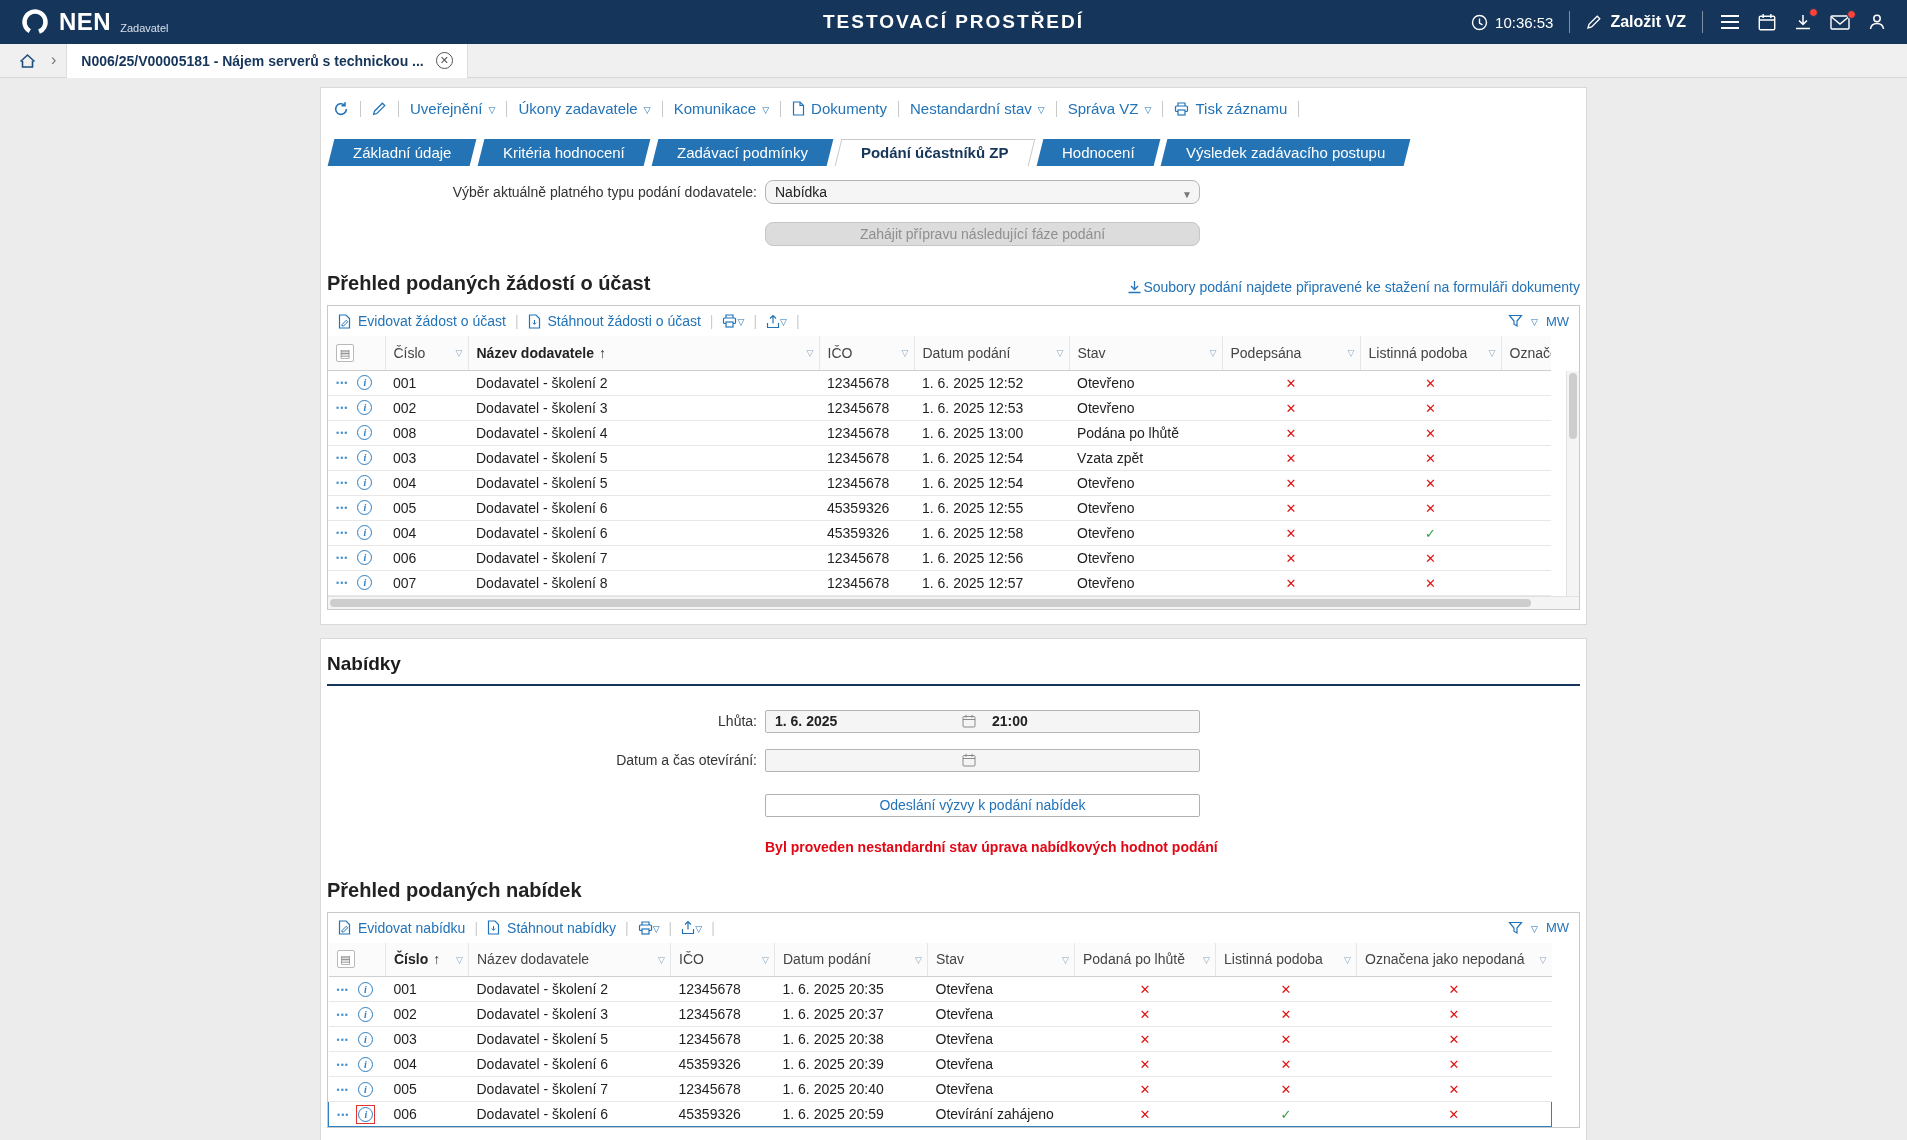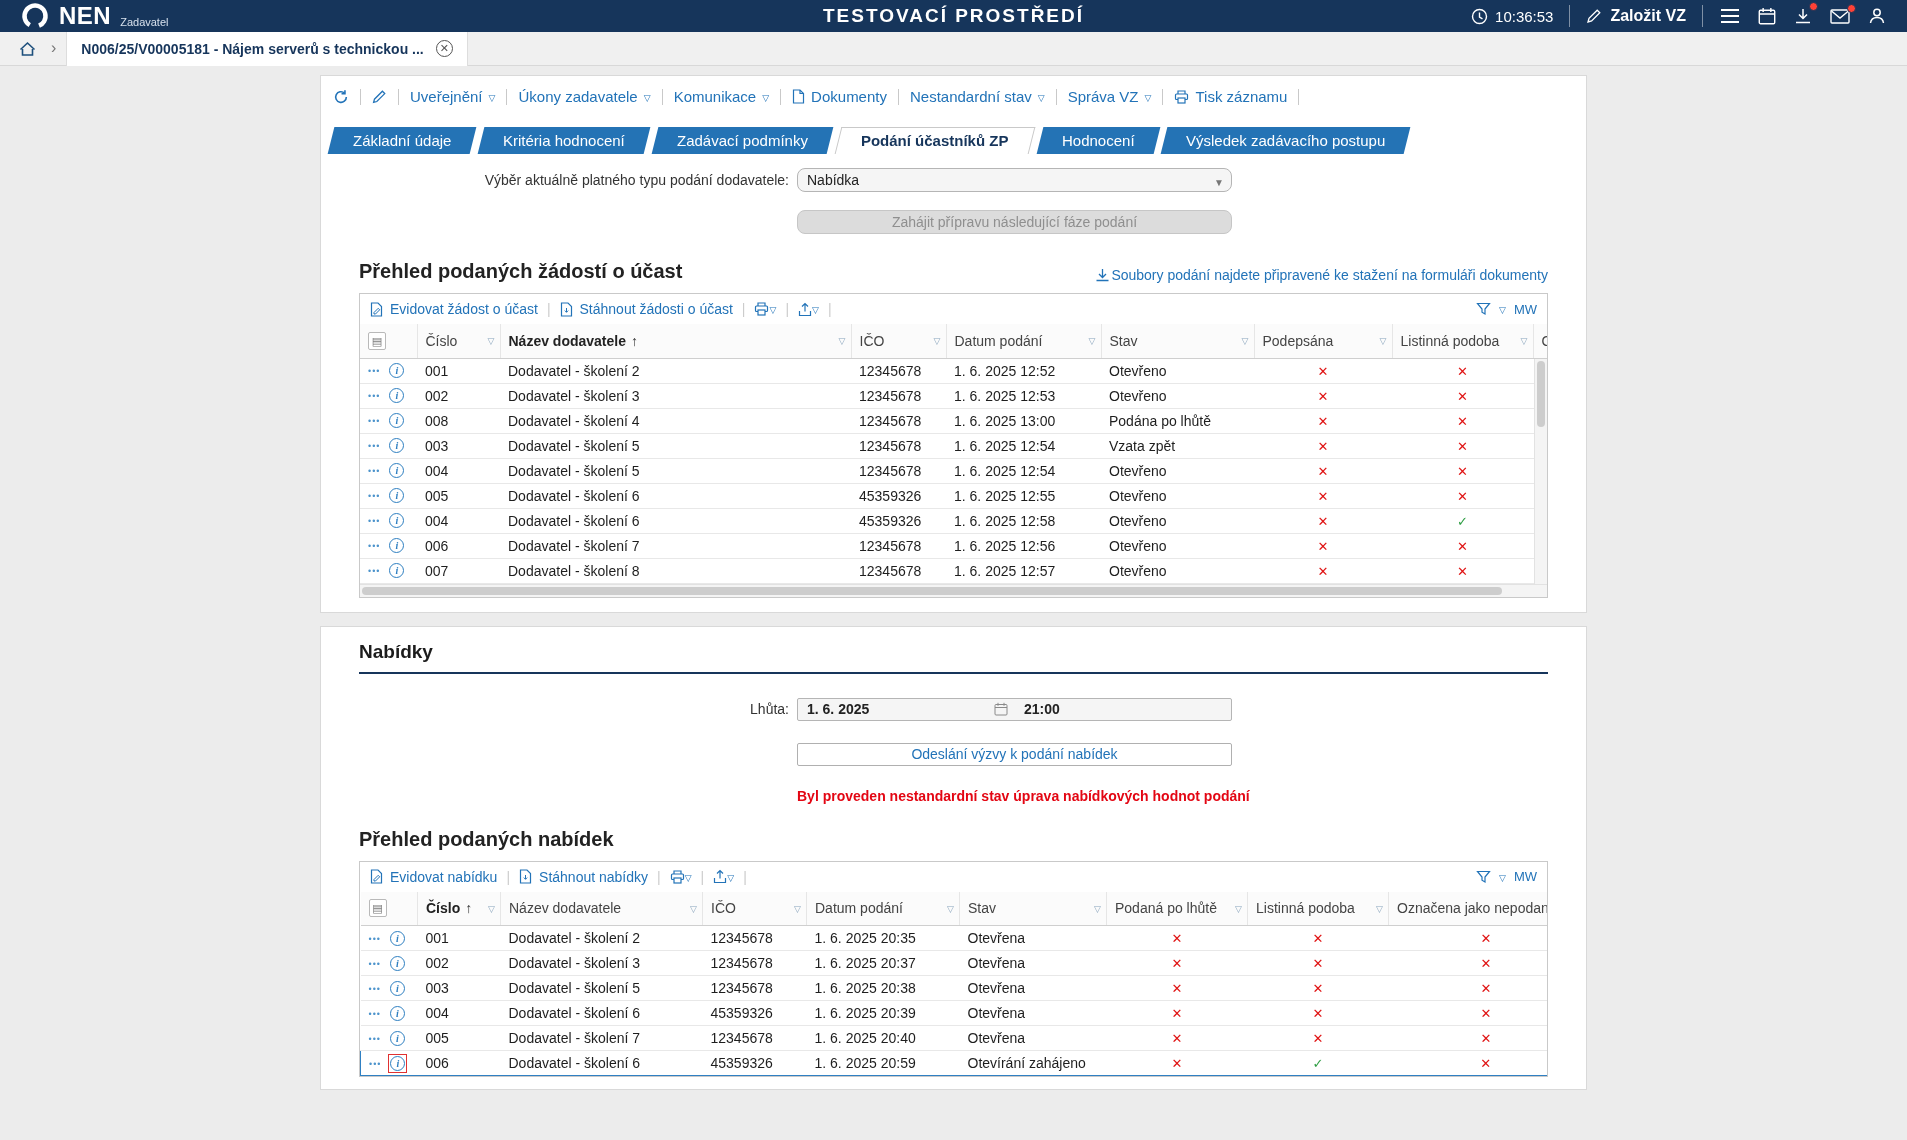--- a/index.html
+++ b/index.html
@@ -1,21 +1,21 @@
 <!DOCTYPE html>
 <html><head>
 <meta charset="utf-8">
 <style>
   *{box-sizing:border-box;margin:0;padding:0;}
   html,body{width:1907px;height:1140px;}
   body{background:#ececec;font-family:"Liberation Sans","DejaVu Sans",sans-serif;color:#222;overflow:hidden;}
   svg{display:block;}
 
   
-  .topbar{height:32px;background:#16355b;display:flex;align-items:center;padding:0 20px;position:relative;color:#fff;}
+  .topbar{height:44px;background:#16355b;display:flex;align-items:center;padding:0 20px;position:relative;color:#fff;}
   .tb-left{display:flex;align-items:center;gap:9px;z-index:2;}
   .logo-text{font-size:24px;font-weight:bold;letter-spacing:.5px;line-height:26px;}
   .logo-role{font-size:11px;color:#d6e0ec;align-self:flex-end;margin-bottom:3px;}
   .tb-title{position:absolute;left:0;right:0;text-align:center;font-size:19px;font-weight:bold;letter-spacing:2px;}
   .tb-right{margin-left:auto;display:flex;align-items:center;gap:16px;z-index:2;}
   .tb-sep{width:1px;height:22px;background:rgba(255,255,255,.45);}
   .clock-wrap{display:flex;align-items:center;gap:7px;font-size:15px;}
   .create-vz{display:flex;align-items:center;gap:8px;background:none;border:none;color:#fff;font-weight:bold;font-size:16px;font-family:inherit;cursor:pointer;}
   .tb-icon{position:relative;display:flex;cursor:pointer;padding:1px;}
   .badge{position:absolute;top:-4px;right:-5px;width:9px;height:9px;border-radius:50%;background:#ff4136;border:1px solid #16355b;}
@@ -24,21 +24,21 @@
   .breadcrumb{height:34px;background:#f0f0f0;border-bottom:1px solid #d8d8d8;display:flex;align-items:center;padding:0 14px;gap:10px;}
   .bc-home{display:flex;padding:0 5px;cursor:pointer;}
   .bc-chev{color:#777;font-size:16px;margin-top:-2px;}
   .bc-item{height:34px;display:flex;align-items:center;gap:12px;background:#fff;padding:0 14px;font-weight:bold;font-size:14px;color:#16355b;border-left:1px solid #ddd;border-right:1px solid #ddd;cursor:pointer;}
   .bc-close{width:17px;height:17px;border:1px solid #555;border-radius:50%;color:#555;font-size:11px;line-height:15px;text-align:center;font-weight:normal;flex:0 0 auto;}
 
   
   .content{width:1267px;margin:9px auto 0;}
   .panel{background:#fff;border:1px solid #d9d9d9;}
   .panel+.panel{margin-top:13px;}
-  .panel-pad{padding:0 38px;}
+  .panel-pad{padding:0 6px;}
 
   
   .actionbar{display:flex;align-items:center;padding:12px 12px 8px;font-size:15px;color:#2273b8;flex-wrap:nowrap;}
   .ab-sep{width:1px;height:16px;background:#c9c9c9;margin:0 11px;flex:0 0 auto;}
   .ab-link{display:flex;align-items:center;gap:6px;cursor:pointer;white-space:nowrap;}
   .caret{font-size:9px;color:#2273b8;margin-top:2px;}
 
   
   .tabs{display:flex;margin:14px 0 0 10px;height:27px;}
   .tab{background:#2473b5;color:#fff;font-size:15px;line-height:27px;padding:0 22px;margin-right:8px;transform:skewX(-14deg);cursor:pointer;white-space:nowrap;}
@@ -486,20 +486,35 @@
                 <svg width="14" height="14" viewBox="0 0 14 14">
                   <rect x="1" y="2.5" width="12" height="10.5" rx="1" fill="none" stroke="#8a8a8a"></rect>
                   <path d="M4 .8v3M10 .8v3M1 5.5h12" stroke="#8a8a8a" fill="none"></path>
                 </svg>
               </span>
             <span class="dt-time">21:00</span>
           </div>
         </div>
       </div>
 
+      <div class="form-row" style="margin-top:16px;">
+        <span class="form-label">Datum a čas otevírání:</span>
+        <div class="form-field">
+          <div class="datetime">
+            <span class="dt-date"></span>
+            <span class="dt-cal">
+                <svg width="14" height="14" viewBox="0 0 14 14">
+                  <rect x="1" y="2.5" width="12" height="10.5" rx="1" fill="none" stroke="#8a8a8a"></rect>
+                  <path d="M4 .8v3M10 .8v3M1 5.5h12" stroke="#8a8a8a" fill="none"></path>
+                </svg>
+              </span>
+            <span class="dt-time"></span>
+          </div>
+        </div>
+      </div>
 
       <div class="form-row" style="margin-top:22px;">
         <span class="form-label"></span>
         <div class="form-field">
           <button class="btn-outline">Odeslání výzvy k podání nabídek</button>
         </div>
       </div>
 
       <div class="form-row" style="margin-top:22px;">
         <span class="form-label"></span>

